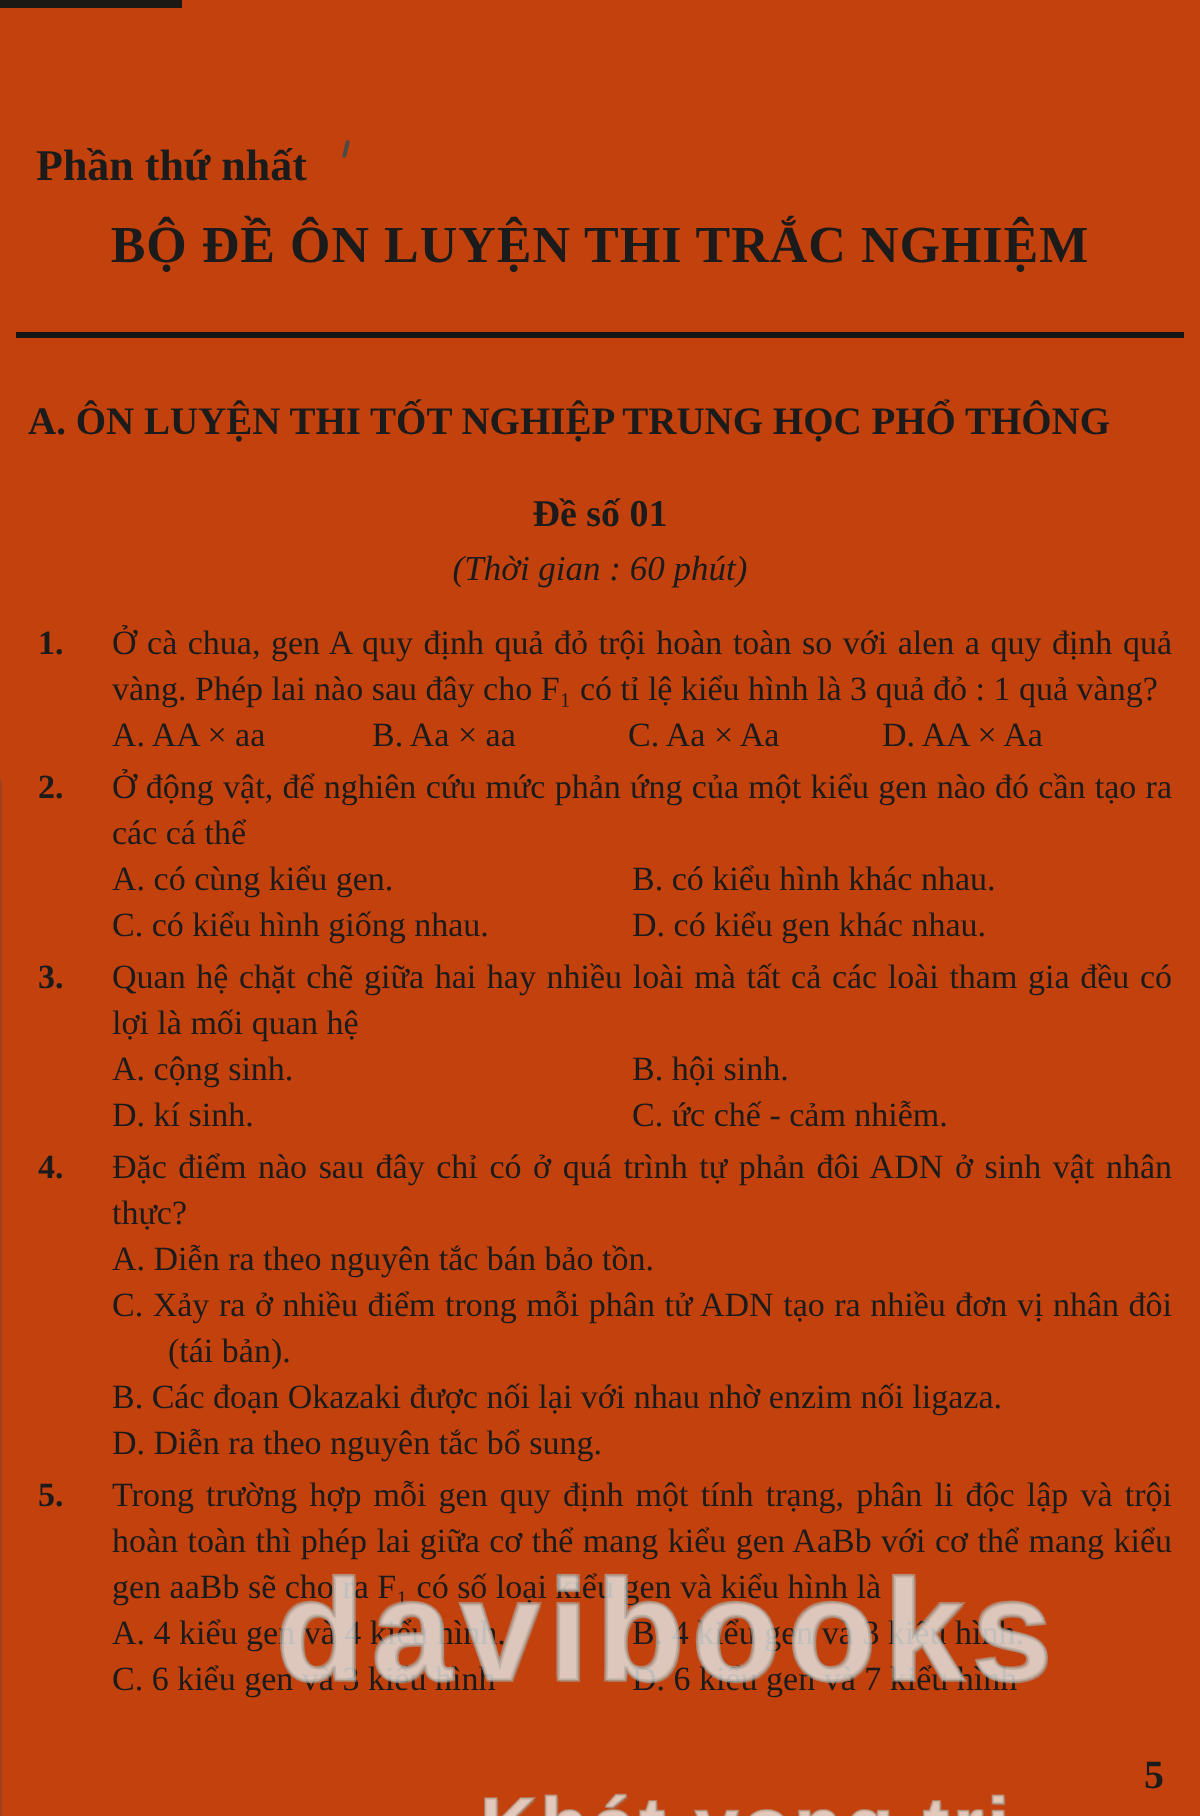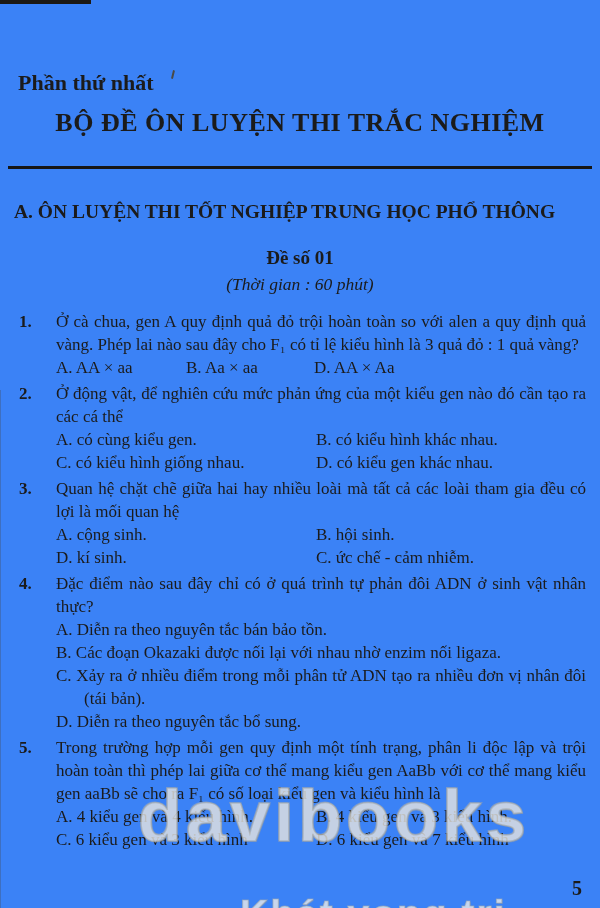--- a/index.html
+++ b/index.html
@@ -1,18 +1,18 @@
 <!DOCTYPE html>
 <html><head>
 <meta charset="utf-8">
 <style>
   html,body { margin:0; padding:0; background:#e8e8e6; }
   .page {
     position:relative; width:600px; height:908px; margin:0 auto;
-    background:#3b82f6; color:#1b1b1b; overflow:hidden;
+    background:#c2410c; color:#1b1b1b; overflow:hidden;
     font-family:"Liberation Serif","DejaVu Serif",serif;
   }
   
   .top-bar { position:absolute; left:0; top:0; width:91px; height:4px; background:#1c1914; }
   .stray-mark { position:absolute; left:172px; top:70px; width:2px; height:9px;
     background:#4a4a46; transform:rotate(14deg); border-radius:1px; }
   .edge-line { position:absolute; left:0; top:390px; width:1px; height:518px;
     background:rgba(70,70,65,0.30); }
   
   .part-label { padding-top:68px; margin-left:18px; font-size:22px; line-height:30px; font-weight:700; }
@@ -70,20 +70,21 @@
 
   <div class="questions">
 
     <div class="question">
       <div class="q-num">1.</div>
       <div class="q-body">
         <div class="q-text">Ở cà chua, gen A quy định quả đỏ trội hoàn toàn so với alen a quy định quả vàng. Phép lai nào sau đây cho F₁ có tỉ lệ kiểu hình là 3 quả đỏ : 1 quả vàng?</div>
         <div class="opts opts-4">
           <span class="opt">A. AA × aa</span>
           <span class="opt">B. Aa × aa</span>
+          <span class="opt">C. Aa × Aa</span>
           <span class="opt">D. AA × Aa</span>
         </div>
       </div>
     </div>
 
     <div class="question">
       <div class="q-num">2.</div>
       <div class="q-body">
         <div class="q-text">Ở động vật, để nghiên cứu mức phản ứng của một kiểu gen nào đó cần tạo ra các cá thể</div>
         <div class="opts opts-2">
@@ -107,22 +108,22 @@
         </div>
       </div>
     </div>
 
     <div class="question">
       <div class="q-num">4.</div>
       <div class="q-body">
         <div class="q-text">Đặc điểm nào sau đây chỉ có ở quá trình tự phản đôi ADN ở sinh vật nhân thực?</div>
         <div class="opts opts-1">
           <div class="opt">A. Diễn ra theo nguyên tắc bán bảo tồn.</div>
+          <div class="opt">C. Xảy ra ở nhiều điểm trong mỗi phân tử ADN tạo ra nhiều đơn vị nhân đôi (tái bản).</div>
           <div class="opt">B. Các đoạn Okazaki được nối lại với nhau nhờ enzim nối ligaza.</div>
-          <div class="opt">C. Xảy ra ở nhiều điểm trong mỗi phân tử ADN tạo ra nhiều đơn vị nhân đôi (tái bản).</div>
           <div class="opt">D. Diễn ra theo nguyên tắc bổ sung.</div>
         </div>
       </div>
     </div>
 
     <div class="question">
       <div class="q-num">5.</div>
       <div class="q-body">
         <div class="q-text">Trong trường hợp mỗi gen quy định một tính trạng, phân li độc lập và trội hoàn toàn thì phép lai giữa cơ thể mang kiểu gen AaBb với cơ thể mang kiểu gen aaBb sẽ cho ra F₁ có số loại kiểu gen và kiểu hình là</div>
         <div class="opts opts-2">

